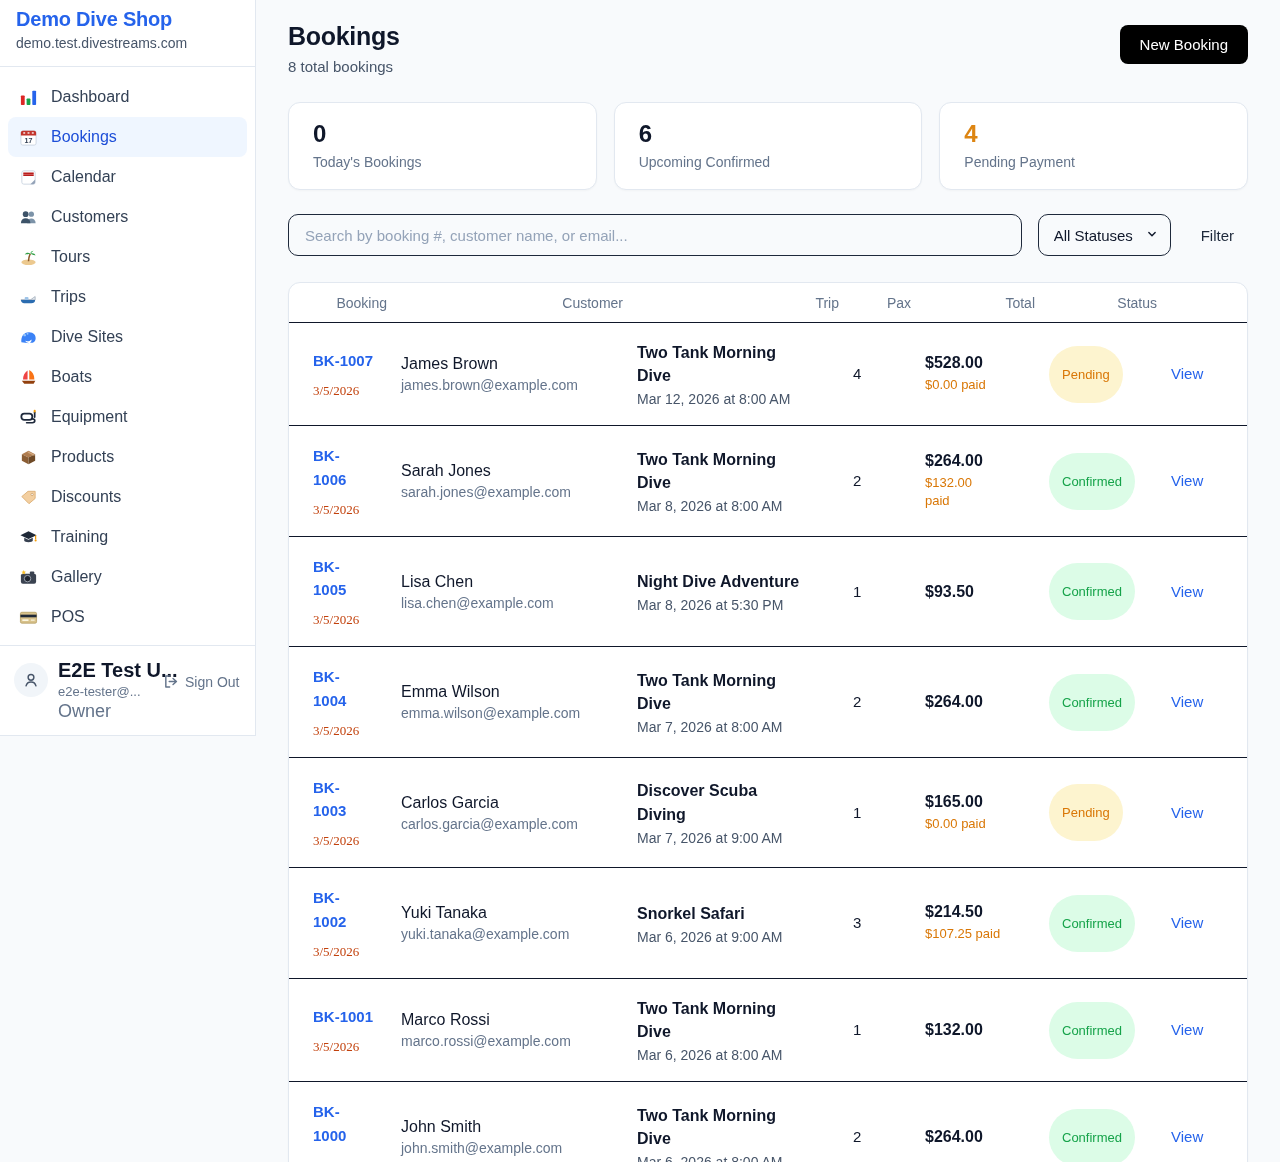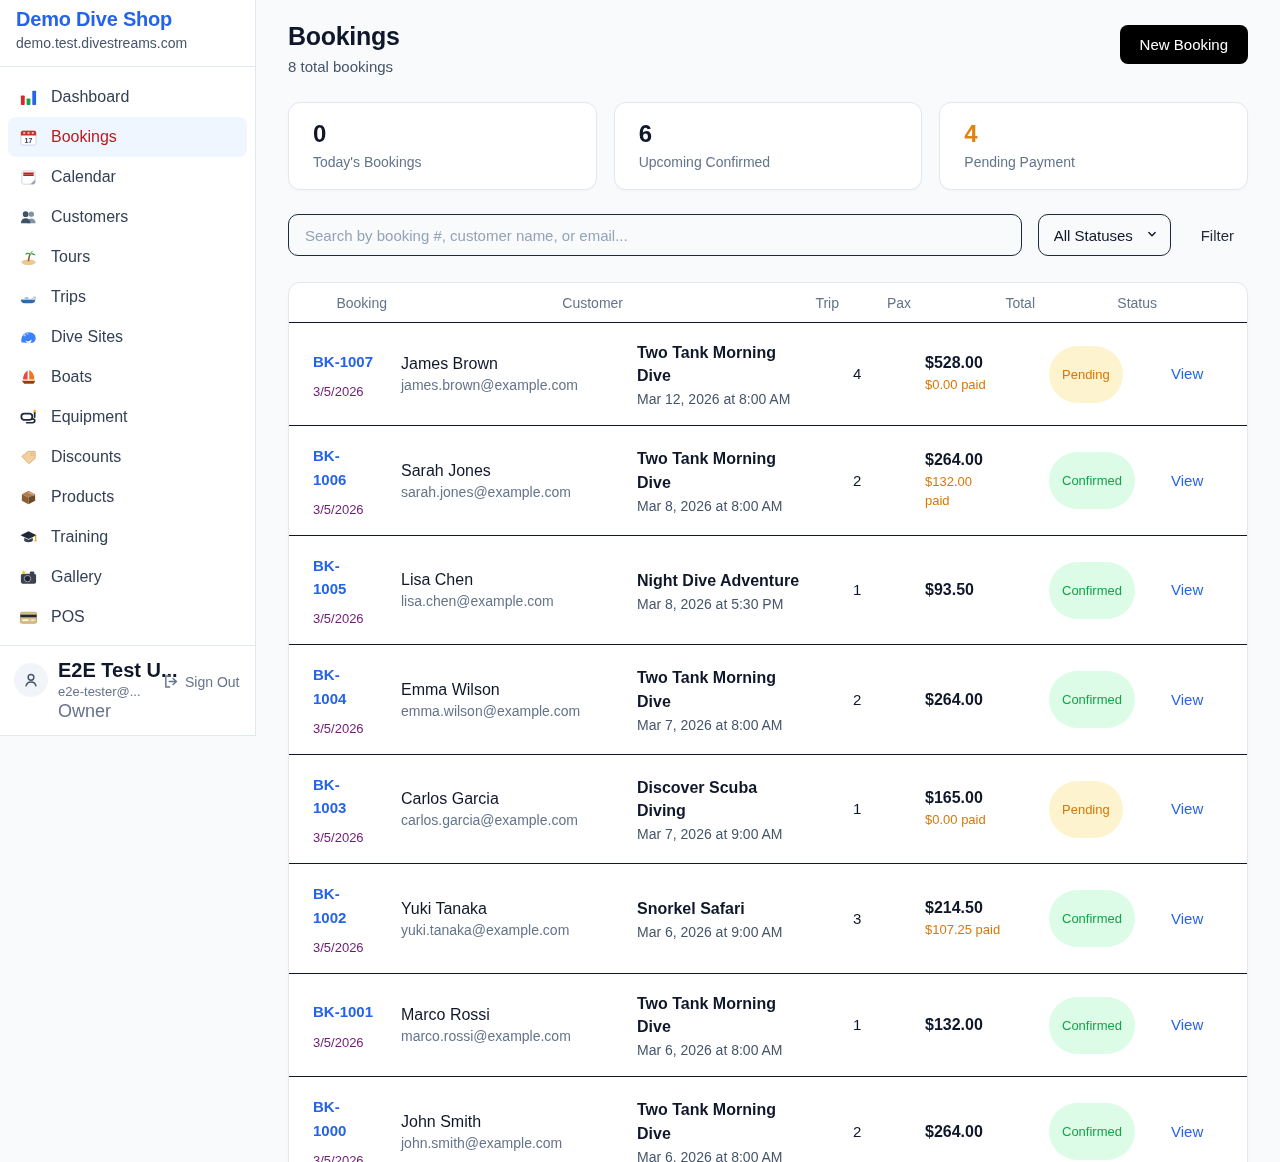--- a/index.html
+++ b/index.html
@@ -18,21 +18,21 @@
   }
   .brand { padding:8px 16px 15px; border-bottom:1px solid #e2e8f0; }
   .brand h1 { font-size:20px; font-weight:700; color:#2563eb; letter-spacing:-0.2px; }
   .brand p { font-size:14px; color:#475569; margin-top:4px; }
   .nav { padding:10px 8px 8px; }
   .nav-item {
     display:flex; align-items:center; gap:13px;
     padding:10px 10px; border-radius:8px; cursor:pointer;
     font-size:16px; color:#334155; text-decoration:none;
   }
-  .nav-item.active { background:#eff6ff; color:#b91c1c; font-weight:500; }
+  .nav-item.active { background:#eff6ff; color:#1d4ed8; font-weight:500; }
   .nav-icon { width:20px; height:20px; display:inline-flex; align-items:center; justify-content:center; flex:0 0 20px; }
   .nav-icon svg { width:19px; height:19px; }
 
   .side-footer {
     border-top:1px solid #e2e8f0; padding:13px 14px;
     display:flex; align-items:flex-start; gap:10px;
   }
   .avatar {
     width:34px; height:34px; border-radius:50%; background:#f1f5f9;
     display:flex; align-items:center; justify-content:center; flex:0 0 34px; margin-top:4px;
@@ -99,21 +99,21 @@
   }
   thead th:first-child { padding-left:24px; }
   tbody td {
     vertical-align:middle; padding:18px 14px 18px 0;
     border-bottom:1px solid #0f172a;
   }
   tbody td:first-child { padding-left:24px; }
   tbody tr:last-child td { border-bottom:none; }
 
   .bk-id { font-size:15px; font-weight:600; color:#2563eb; text-decoration:none; white-space:pre-line; line-height:1.55; display:inline-block; }
-  .bk-date { font-size:13px; color:#701a75; margin-top:11px; }
+  .bk-date { font-size:13px; color:#c2410c; margin-top:11px;font-family:Liberation Serif, serif; }
   .cust-name { font-size:16px; font-weight:500; color:#0f172a; }
   .cust-email { font-size:14px; color:#64748b; margin-top:4px; }
   .trip-name { font-size:16px; font-weight:600; color:#0f172a; white-space:pre-line; line-height:1.45; }
   .trip-date { font-size:14px; color:#475569; margin-top:4px; }
   .pax { font-size:15px; color:#0f172a; }
   .total { font-size:16px; font-weight:700; color:#0f172a; }
   .paid { font-size:13px; color:#d97706; margin-top:4px; white-space:pre-line; line-height:1.4; }
   .pill {
     display:inline-block; font-size:13px; font-weight:500;
     padding:21px 13px; border-radius:999px;
@@ -226,36 +226,36 @@
               <path d="M14 11.5 c3.5 0 3.5 4 0 4 H8" fill="none" stroke="#1e293b" stroke-width="1.7" stroke-linecap="round"></path>
               <path d="M16.5 9.5 V4.5" stroke="#1e293b" stroke-width="1.8" stroke-linecap="round"></path>
               <rect x="15.4" y="1.8" width="2.2" height="3" rx="1" fill="#f59e0b"></rect>
             </svg>
           </span>
           <span class="nav-label">Equipment</span>
         </a>
         <a class="nav-item">
           <span class="nav-icon">
             <svg viewBox="0 0 20 20">
-              <path d="M3 9 L9.5 3.5 H17 V11 L10.5 16.5 z" fill="#f3cfa0" stroke="#ddb27a" stroke-width="1"></path>
-              <circle cx="13.8" cy="6.8" r="1.2" fill="#fff" stroke="#c89b63" stroke-width="0.8"></circle>
-            </svg>
-          </span>
-          <span class="nav-label">Discounts</span>
-        </a>
-        <a class="nav-item">
-          <span class="nav-icon">
-            <svg viewBox="0 0 20 20">
               <path d="M3 6.5 L10 3 L17 6.5 L10 10z" fill="#b07d4f"></path>
               <path d="M3 6.5 L10 10 V17 L3 13.5z" fill="#8b5e34"></path>
               <path d="M17 6.5 L10 10 V17 L17 13.5z" fill="#6f4a27"></path>
               <path d="M9.3 3.4 L16.3 6.9 V8.4 L9.3 4.9z" fill="#d9b38c" opacity="0.8"></path>
             </svg>
           </span>
           <span class="nav-label">Products</span>
+        </a>
+        <a class="nav-item">
+          <span class="nav-icon">
+            <svg viewBox="0 0 20 20">
+              <path d="M3 9 L9.5 3.5 H17 V11 L10.5 16.5 z" fill="#f3cfa0" stroke="#ddb27a" stroke-width="1"></path>
+              <circle cx="13.8" cy="6.8" r="1.2" fill="#fff" stroke="#c89b63" stroke-width="0.8"></circle>
+            </svg>
+          </span>
+          <span class="nav-label">Discounts</span>
         </a>
         <a class="nav-item">
           <span class="nav-icon">
             <svg viewBox="0 0 20 20">
               <path d="M10 3.5 L18.5 7.5 L10 11.5 L1.5 7.5z" fill="#1f2937"></path>
               <path d="M5.5 10.3 v3.2 c0 1.9 9 1.9 9 0 v-3.2 L10 12.4z" fill="#374151"></path>
               <path d="M17.5 8 v4.2" stroke="#f59e0b" stroke-width="1.3"></path>
               <circle cx="17.5" cy="13.2" r="1.1" fill="#f59e0b"></circle>
             </svg>
           </span>

